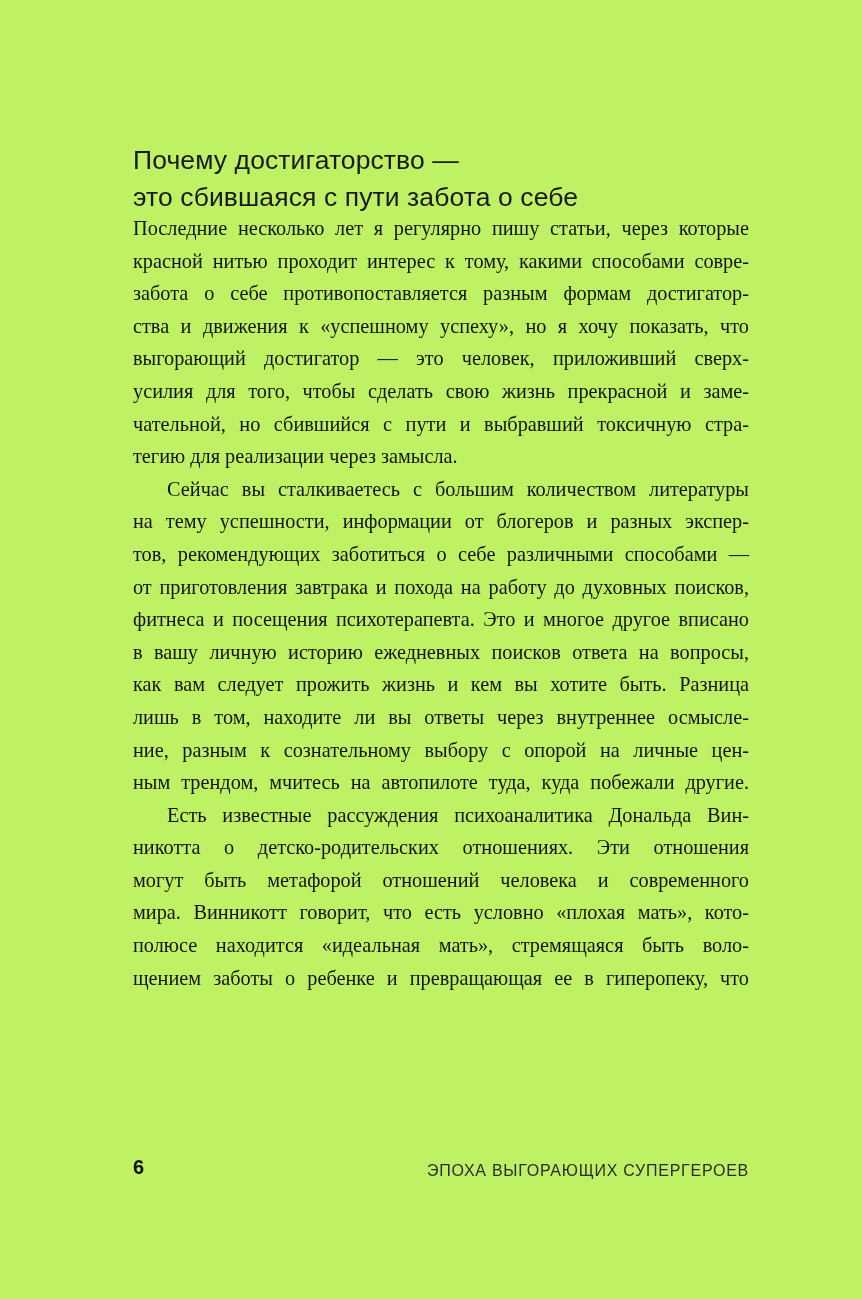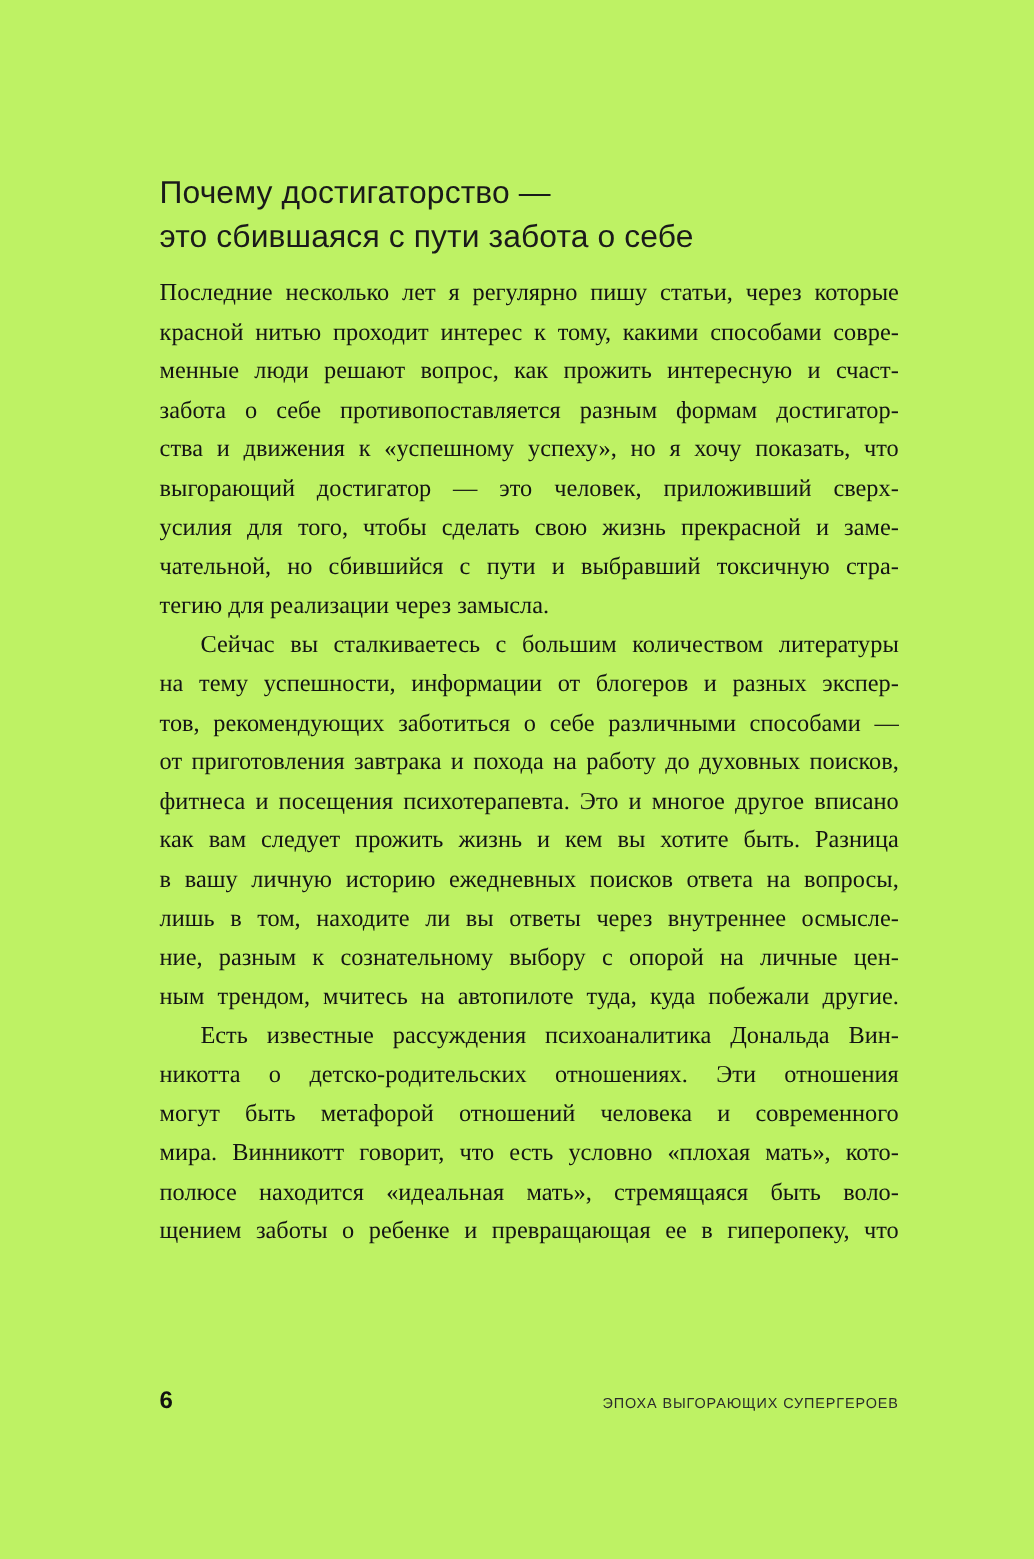--- a/index.html
+++ b/index.html
@@ -33,21 +33,21 @@
     color: #1a1a1a;
     font-weight: 400;
     letter-spacing: 0.1px;
   }
   .chapter-title .line {
     display: block;
     white-space: nowrap;
   }
   .body-text {
     position: absolute;
-    top: 228px;
+    top: 212px;
     left: 0;
     width: 616px;
     font-family: "Liberation Serif", serif;
     font-size: 20.3px;
     line-height: 32.6px;
     color: #141414;
     text-align: justify;
   }
   .body-text p {
     margin: 0;
@@ -74,21 +74,21 @@
     font-family: "Liberation Sans", sans-serif;
     font-size: 20px;
     font-weight: bold;
     color: #111111;
   }
   .running-head {
     position: absolute;
     right: 0;
     top: 6px;
     font-family: "Liberation Sans", sans-serif;
-    font-size: 12px;
+    font-size: 16px;
     letter-spacing: 0.75px;
     color: #2b2b2b;
     text-transform: uppercase;
     white-space: nowrap;
   }
 </style>
 </head>
 <body>
 
 <div class="page">
@@ -98,37 +98,36 @@
     <h1 class="chapter-title">
       <span class="line">Почему достигаторство —</span>
       <span class="line">это сбившаяся с пути забота о себе</span>
     </h1>
 
     <div class="body-text">
 
       <p>
         <span class="ln just">Последние несколько лет я регулярно пишу статьи, через которые</span>
         <span class="ln just">красной нитью проходит интерес к тому, какими способами совре-</span>
-        <span class="ln just">менные люди решают вопрос, как прожить интересную и счаст-</span>
         <span class="ln just">забота о себе противопоставляется разным формам достигатор-</span>
         <span class="ln just">ства и движения к «успешному успеху», но я хочу показать, что</span>
         <span class="ln just">выгорающий достигатор — это человек, приложивший сверх-</span>
         <span class="ln just">усилия для того, чтобы сделать свою жизнь прекрасной и заме-</span>
         <span class="ln just">чательной, но сбившийся с пути и выбравший токсичную стра-</span>
         <span class="ln">тегию для реализации через замысла.</span>
       </p>
 
       <p>
         <span class="ln just" style="text-indent:34px">Сейчас вы сталкиваетесь с большим количеством литературы</span>
         <span class="ln just">на тему успешности, информации от блогеров и разных экспер-</span>
         <span class="ln just">тов, рекомендующих заботиться о себе различными способами —</span>
         <span class="ln just">от приготовления завтрака и похода на работу до духовных поисков,</span>
         <span class="ln just">фитнеса и посещения психотерапевта. Это и многое другое вписано</span>
+        <span class="ln just">в вашу личную историю ежедневных поисков ответа на вопросы,</span>
         <span class="ln just">как вам следует прожить жизнь и кем вы хотите быть. Разница</span>
-        <span class="ln just">в вашу личную историю ежедневных поисков ответа на вопросы,</span>
         <span class="ln just">лишь в том, находите ли вы ответы через внутреннее осмысле-</span>
         <span class="ln just">ние, разным к сознательному выбору с опорой на личные цен-</span>
         <span class="ln just">ным трендом, мчитесь на автопилоте туда, куда побежали другие.</span>
       </p>
 
       <p>
         <span class="ln just" style="text-indent:34px">Есть известные рассуждения психоаналитика Дональда Вин-</span>
         <span class="ln just">никотта о детско-родительских отношениях. Эти отношения</span>
         <span class="ln just">могут быть метафорой отношений человека и современного</span>
         <span class="ln just">мира. Винникотт говорит, что есть условно «плохая мать», кото-</span>

